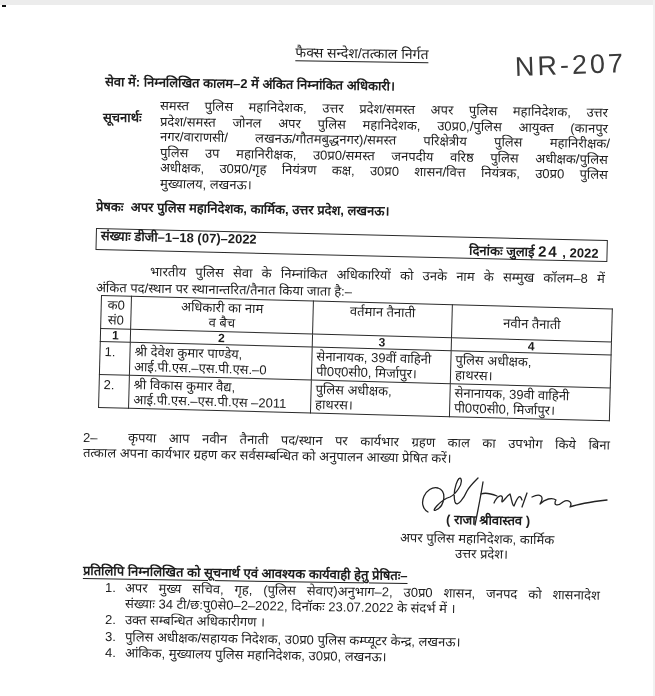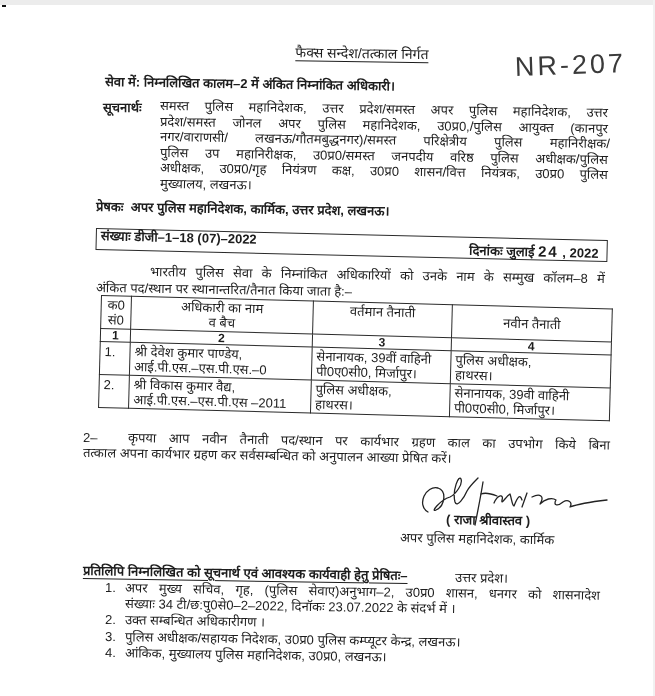--- a/index.html
+++ b/index.html
@@ -51,21 +51,21 @@
 <div class="rightedge"></div>
 
 <div class="abs title tilt" style="left:287px; top:44px;">फैक्स सन्देश/तत्काल निर्गत</div>
 <div class="abs nr" style="left:515px; top:50px;">NR-207</div>
 
 <div class="abs bold tilt" style="left:105px; top:74px;">
   <span>सेवा में:</span>
   <span>निम्नलिखित कालम–2 में अंकित निम्नांकित अधिकारी।</span>
 </div>
 
-<div class="abs bold" style="left:103px; top:100px;">सूचनार्थः</div>
+<div class="abs bold" style="left:103px; top:110px;">सूचनार्थः</div>
 <div class="abs jline tilt" style="left:160px; top:98px; width:448px;">
     <span>समस्त</span>
     <span>पुलिस</span>
     <span>महानिदेशक,</span>
     <span>उत्तर</span>
     <span>प्रदेश/समस्त</span>
     <span>अपर</span>
     <span>पुलिस</span>
     <span>महानिदेशक,</span>
     <span>उत्तर</span>
@@ -234,36 +234,36 @@
     <path d="M 483 482 C 481 495, 478 510, 475 525"></path>
     <path d="M 481 494 C 486 492, 492 494, 497 496"></path>
     <path d="M 494 503 C 498 494, 504 494, 502 500 C 501 506, 506 496, 510 494 C 512 500, 512 505, 514 506 C 518 496, 520 494, 522 500"></path>
     <path d="M 527 493 L 522 507"></path>
     <path d="M 532 497 C 540 493, 545 496, 540 504 C 545 499, 552 497, 556 500 C 553 505, 557 507, 563 502 C 568 499, 573 502, 570 507 C 578 504, 590 502, 607 500"></path>
   </g>
 </svg>
 
 <div class="abs bold tilt" style="left:446px; top:512px;">( राजा श्रीवास्तव )</div>
 <div class="abs tilt" style="left:400px; top:530px;">अपर पुलिस महानिदेशक, कार्मिक</div>
-<div class="abs tilt" style="left:455px; top:546px;margin-top:24px;">उत्तर प्रदेश।</div>
+<div class="abs tilt" style="left:455px; top:546px;">उत्तर प्रदेश।</div>
 
 <div class="abs bold copyhead tilt" style="left:83px; top:563px;">प्रतिलिपि निम्नलिखित को सूचनार्थ एवं आवश्यक कार्यवाही हेतु प्रेषितः–</div>
 
 <div class="item tilt" style="top:580px; width:495px;">
   <span class="num">1.</span>
   <span class="jline" style="flex:1;">
       <span>अपर</span>
       <span>मुख्य</span>
       <span>सचिव,</span>
       <span>गृह,</span>
       <span>(पुलिस</span>
       <span>सेवाए)अनुभाग–2,</span>
       <span>उ0प्र0</span>
       <span>शासन,</span>
-      <span>धनगर</span>
+      <span>जनपद</span>
       <span>को</span>
       <span>शासनादेश</span>
     </span>
 </div>
 <div class="abs tilt" style="left:125px; top:596px;">संख्याः 34 टी/छ:पु0से0–2–2022, दिनॉकः 23.07.2022 के संदर्भ में ।</div>
 
 <div class="item tilt" style="top:612px;">
   <span class="num">2.</span>
   <span>उक्त सम्बन्धित अधिकारीगण ।</span>
 </div>

